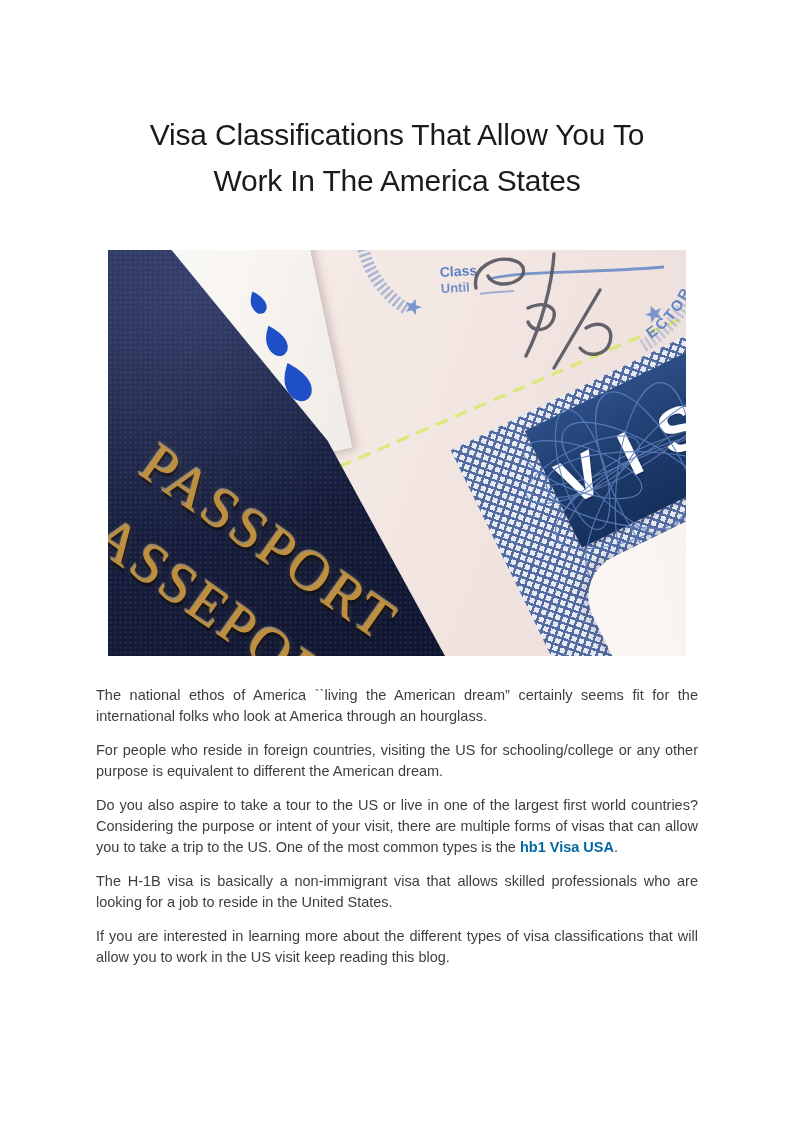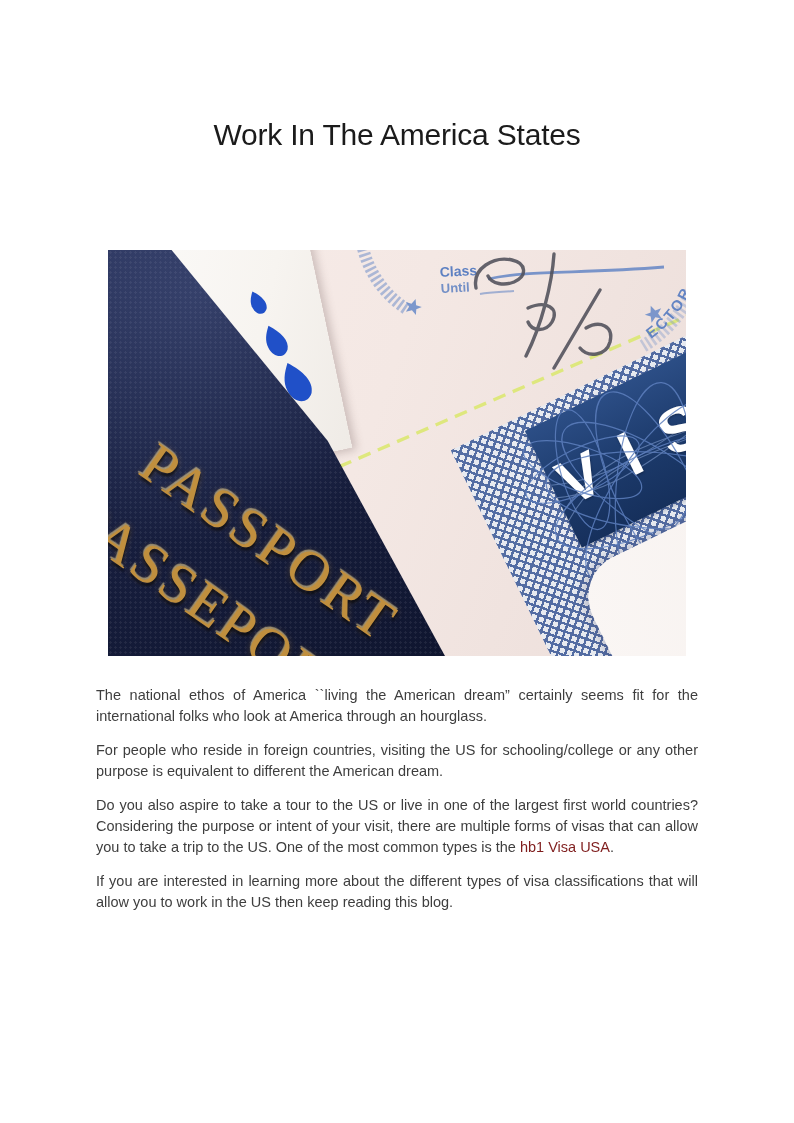--- a/index.html
+++ b/index.html
@@ -112,28 +112,29 @@
   
   .content {
     position:absolute; left:96px; top:672px; width:602px;
   }
   .content p {
     font-size:14.5px; line-height:21px;
     color:#3e3e3e;
     text-align:justify;
     margin:13px 0 12px 0;
   }
-  .link { color:#7f1d1d; font-weight:normal; text-decoration:none; }
+  .link { color:#0369a1; font-weight:bold; text-decoration:none; }
 </style>
 </head>
 <body>
 
 <div class="sheet">
 
   <h1 class="title">
+    <span class="title-line">Visa Classifications That Allow You To</span>
     <span class="title-line">Work In The America States</span>
   </h1>
 
   <figure class="photo">
 
     <div class="ph-cream"></div>
 
     <div class="ph-white-paper"></div>
 
     <svg class="ph-droplets" viewBox="0 0 578 406">
@@ -210,16 +211,17 @@
         <span class="line2">PASSEPORT</span>
       </div>
     </div>
 
   </figure>
 
   <div class="content">
     <p>The national ethos of America ``living the American dream” certainly seems fit for the international folks who look at America through an hourglass.</p>
     <p>For people who reside in foreign countries, visiting the US for schooling/college or any other purpose is equivalent to different the American dream.</p>
     <p><span>Do you also aspire to take a tour to the US or live in one of the largest first world countries? Considering the purpose or intent of your visit, there are multiple forms of visas that can allow you to take a trip to the US. One of the most common types is the </span><a href="#" class="link">hb1 Visa USA</a><span>.</span></p>
-    <p>If you are interested in learning more about the different types of visa classifications that will allow you to work in the US then keep reading this blog.</p>
+    <p>The H-1B visa is basically a non-immigrant visa that allows skilled professionals who are looking for a job to reside in the United States.</p>
+    <p>If you are interested in learning more about the different types of visa classifications that will allow you to work in the US visit keep reading this blog.</p>
   </div>
 
 </div>
 
 </body></html>

